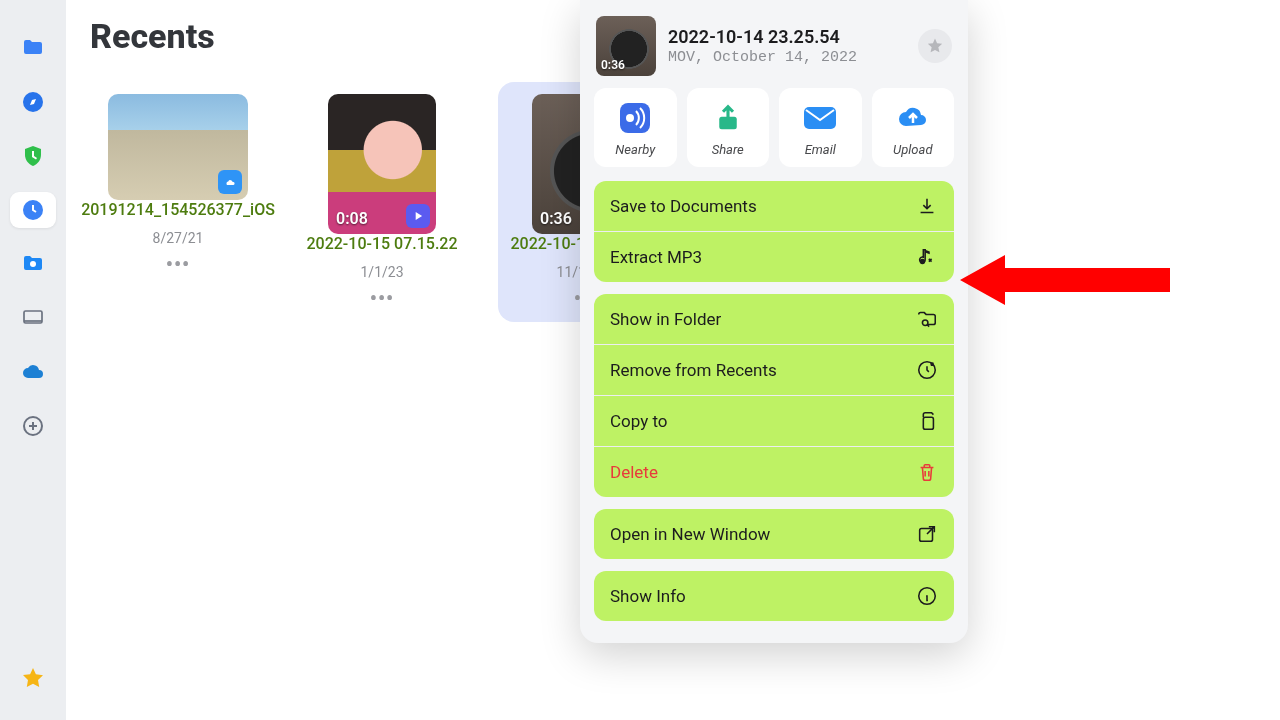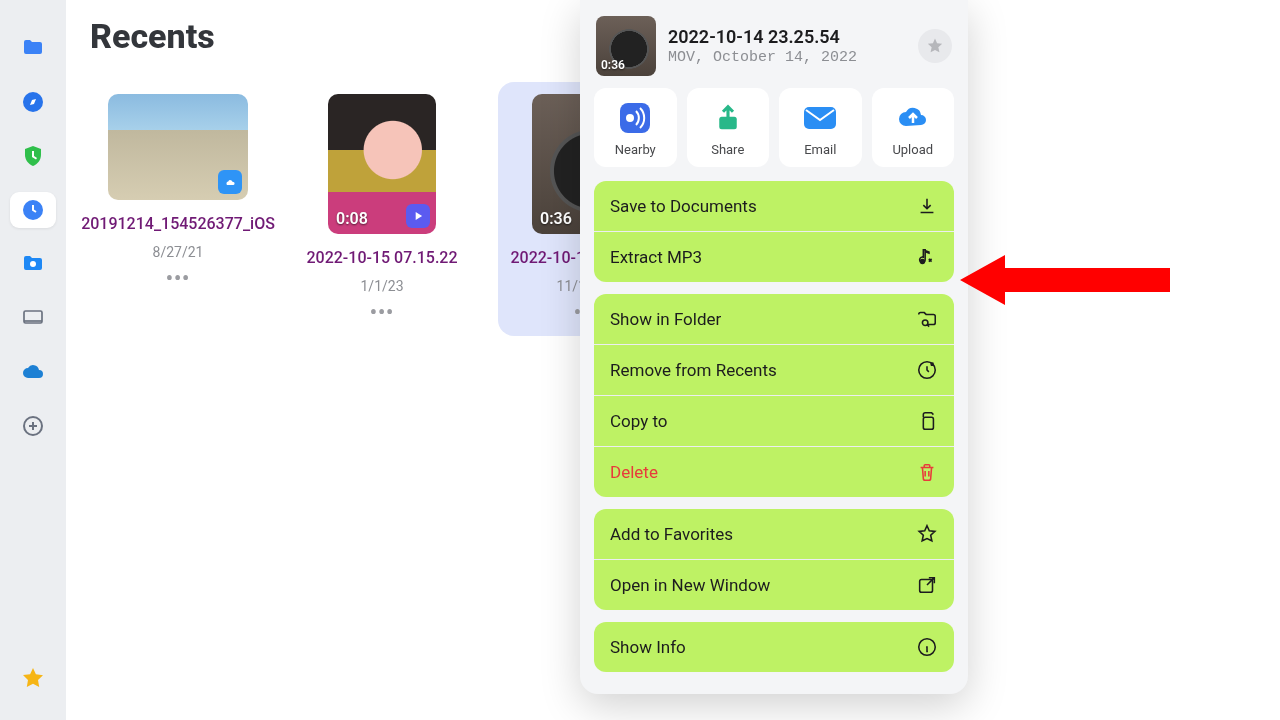--- a/index.html
+++ b/index.html
@@ -104,26 +104,25 @@
   .thumb .cloud {
     position: absolute;
     right: 6px; bottom: 6px;
     width: 24px; height: 24px;
     background: #2e94f6;
     border-radius: 6px;
     display:flex; align-items:center; justify-content:center;
   }
   .thumb .cloud svg { width:14px; height:14px; fill:#fff; }
   .filename {
-    margin-top: 14px;
     font-size: 16px;
     font-weight: 500;
     text-align: center;
     line-height: 1.25;
-    color: #701a75;
+    color: #4d7c0f;
   }
   .filedate {
     margin-top: 10px;
     font-size: 14px;
     color: #8c8e93;
     text-align: center;
   }
   .dots {
     margin-top: 6px;
     font-size: 20px;
@@ -184,20 +183,21 @@
     width: 34px; height: 34px; border-radius: 50%;
     background: #e8e9ec;
     display:flex; align-items:center; justify-content:center;
   }
   .star svg { width: 20px; height: 20px; fill: #b6b7bb; }
 
   .share-row {
     display: flex;
     gap: 10px;
     margin-bottom: 14px;
+    font-style: italic;
   }
   .share-btn {
     flex: 1;
     background: #fff;
     border-radius: 12px;
     padding: 12px 4px 10px 4px;
     display: flex;
     flex-direction: column;
     align-items: center;
     gap: 6px;
@@ -455,28 +455,20 @@
       <div class="ic">
         <svg viewBox="0 0 24 24">
             <path d="M5 7h14M9 7V5a1 1 0 011-1h4a1 1 0 011 1v2M7 7l1 12a2 2 0 002 2h4a2 2 0 002-2l1-12M10 11v6M14 11v6"></path>
           </svg>
       </div>
     </div>
   </div>
 
   <div class="section">
     <div class="row">
-      <div class="lbl">Add to Favorites</div>
-      <div class="ic">
-        <svg viewBox="0 0 24 24">
-            <path d="M12 3l2.5 5.6 6.1.6-4.6 4.2 1.3 6L12 16.9 6.7 19.4l1.3-6L3.4 9.2l6.1-.6L12 3z"></path>
-          </svg>
-      </div>
-    </div>
-    <div class="row">
       <div class="lbl">Open in New Window</div>
       <div class="ic">
         <svg viewBox="0 0 24 24">
             <rect x="4" y="6" width="14" height="14" rx="2"></rect>
             <path d="M14 4h6v6M20 4l-8 8"></path>
           </svg>
       </div>
     </div>
   </div>
 

